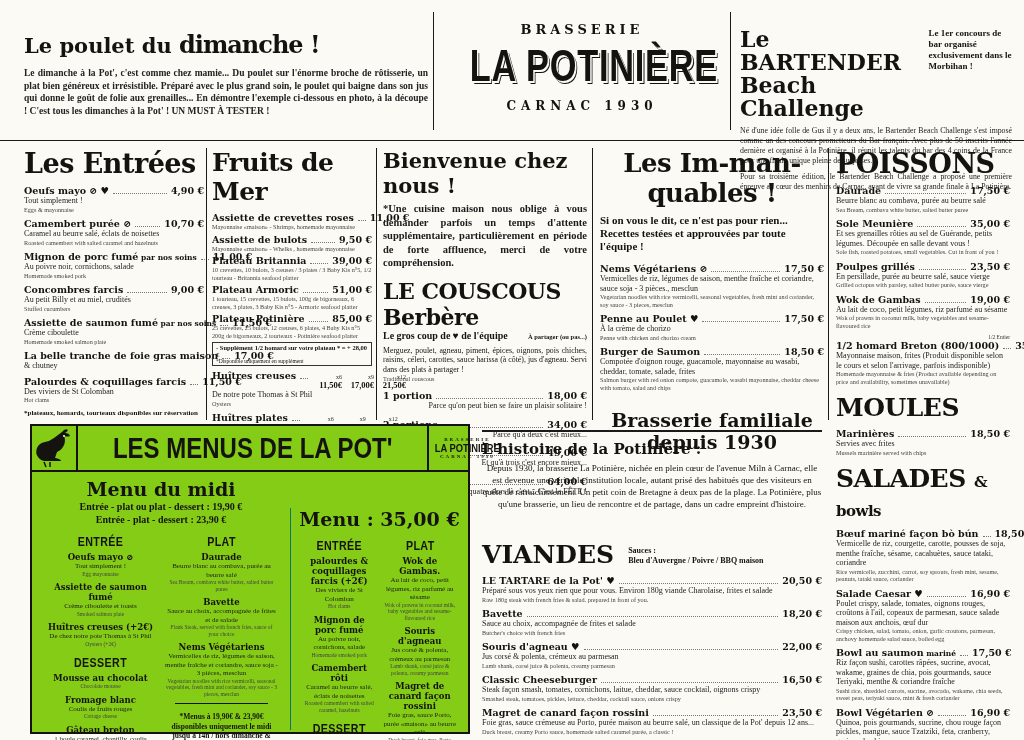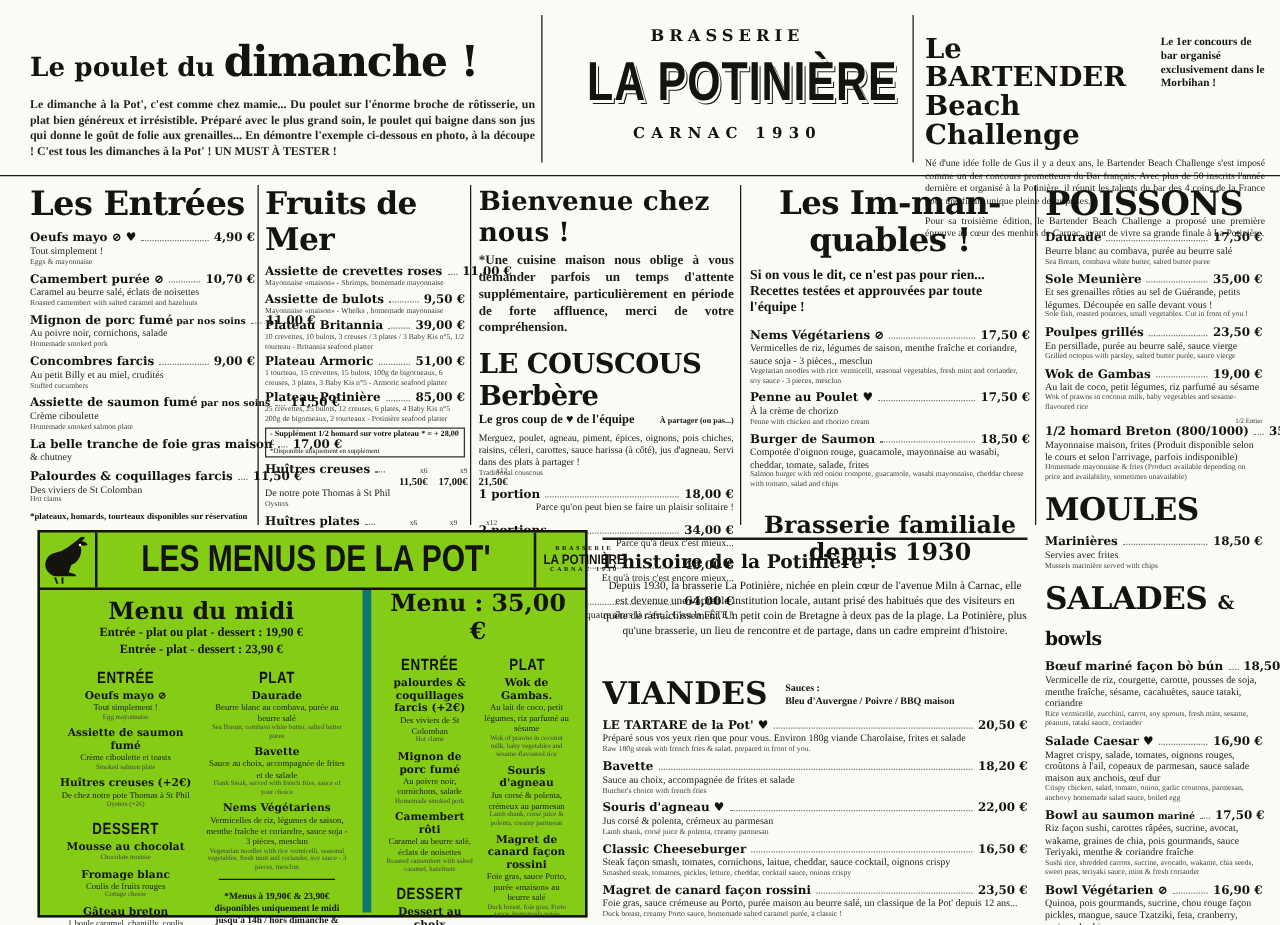--- a/index.html
+++ b/index.html
@@ -5,21 +5,21 @@
   * { margin:0; padding:0; box-sizing:border-box; }
   html,body { width:1024px; height:740px; }
   body { font-family:"Liberation Serif", serif; background:#f4f2ec; color:#151310; overflow:hidden; }
   .page { position:relative; width:1024px; height:740px; background:#fbfaf5; }
   .abs { position:absolute; }
   .vline { position:absolute; width:1px; background:#1a1a1a; }
   .hline { position:absolute; height:1px; background:#1a1a1a; }
 
   
   .tl-title { font-size:21px; font-weight:bold; font-family:"DejaVu Serif", serif; }
-  .tl-title .big { font-size:34px; letter-spacing:-1px; }
+  .tl-title .big { font-size:24px; letter-spacing:-1px; }
   .tl-body { font-size:9.5px; line-height:12.5px; text-align:justify; margin-top:8px; font-weight:bold; color:#222; }
   .brand-line { font-size:13px; font-weight:bold; letter-spacing:4px; font-family:"DejaVu Serif", serif; }
   .brand-logo { font-size:44px; line-height:46px; font-family:"Liberation Sans", sans-serif; font-weight:bold; letter-spacing:1px; transform:scaleX(0.78); transform-origin:center; text-shadow:2px 2px 0 #fbfaf5, 3px 3px 0 #151310; white-space:nowrap; }
   .brand-sub { font-size:12px; font-weight:bold; letter-spacing:5px; font-family:"DejaVu Serif", serif; margin-top:4px; }
   .tr-title { font-size:22px; line-height:23px; font-family:"DejaVu Serif", serif; font-weight:bold; }
   .tr-note { font-size:9px; line-height:11px; font-weight:bold; }
   .tr-body { font-size:7.8px; line-height:10px; text-align:justify; margin-top:6px; color:#222; }
 
   
   .sec-title { font-family:"DejaVu Serif", serif; font-weight:bold; font-size:25px; letter-spacing:-0.5px; margin-bottom:6px; }
@@ -59,21 +59,21 @@
   .mb-header { display:flex; border-bottom:2px solid #151310; height:46px; }
   .mb-roost { width:70px; border-right:2px solid #151310; display:flex; align-items:center; justify-content:center; }
   .mb-title { flex:1; display:flex; align-items:center; justify-content:center; }
   .mb-title span { font-family:"Liberation Sans", sans-serif; font-weight:bold; font-size:30px; transform:scaleX(0.8); white-space:nowrap; letter-spacing:0px; }
   .mb-logo { width:78px; border-left:2px solid #151310; text-align:center; display:flex; flex-direction:column; justify-content:center; }
   .mb-logo .l1 { font-size:5px; letter-spacing:2px; font-weight:bold; }
   .mb-logo .l2 { font-family:"Liberation Sans", sans-serif; font-weight:bold; font-size:11px; transform:scaleX(0.85); white-space:nowrap; }
   .mb-logo .l3 { font-size:5px; letter-spacing:2px; font-weight:bold; }
   .mb-content { display:flex; height:258px; }
   .mb-midi { width:258px; padding:6px 8px 0; }
-  .mb-35 { flex:1; border-left:7px solid #0f766e; padding:0 8px 0; }
+  .mb-35 { flex:1; border-left:1px solid #0f766e; padding:0 8px 0;margin-top:36px; }
   .menu-title { text-align:center; font-family:"DejaVu Serif", serif; font-weight:bold; font-size:19px; }
   .menu-prices { text-align:center; font-weight:bold; font-size:10px; line-height:13px; }
   .subcols { display:flex; margin-top:4px; }
   .subcol { flex:1; text-align:center; padding:0 4px; }
   .sublabel { font-family:"Liberation Sans", sans-serif; font-weight:bold; font-size:13px; transform:scaleX(0.82); letter-spacing:0.5px; margin:4px 0 3px; }
   .ctr { text-align:center; margin-bottom:5px; }
   .ctr .nm2 { font-weight:bold; font-size:8.5px; font-family:"DejaVu Serif", serif; }
   .ctr .fr { font-size:7px; line-height:8.5px; }
   .ctr .en { font-size:5.5px; line-height:6.5px; }
   .midi-note { font-size:7.5px; font-weight:bold; text-align:center; line-height:9.5px; margin-top:8px; }
@@ -464,21 +464,21 @@
           </div>
           <div class="fr">Vermicelle de riz, courgette, carotte, pousses de soja, menthe fraîche, sésame, cacahuètes, sauce tataki, coriandre</div>
           <div class="en">Rice vermicelle, zucchini, carrot, soy sprouts, fresh mint, sesame, peanuts, tataki sauce, coriander</div>
         </div>
         <div class="mi">
           <div class="row">
             <span class="nm">Salade Caesar ♥</span>
             <span class="dots"></span>
             <span class="pr">16,90 €</span>
           </div>
-          <div class="fr">Magret crispy, salade, tomates, oignons rouges, croûtons à l'ail, copeaux de parmesan, sauce salade maison aux anchois, œuf dur</div>
+          <div class="fr">Poulet crispy, salade, tomates, oignons rouges, croûtons à l'ail, copeaux de parmesan, sauce salade maison aux anchois, œuf dur</div>
           <div class="en">Crispy chicken, salad, tomato, onion, garlic croutons, parmesan, anchovy homemade salad sauce, boiled egg</div>
         </div>
         <div class="mi">
           <div class="row">
             <span class="nm">Bowl au saumon<span class="suf"> mariné</span></span>
             <span class="dots"></span>
             <span class="pr">17,50 €</span>
           </div>
           <div class="fr">Riz façon sushi, carottes râpées, sucrine, avocat, wakame, graines de chia, pois gourmands, sauce Teriyaki, menthe &amp; coriandre fraîche</div>
           <div class="en">Sushi rice, shredded carrots, sucrine, avocado, wakame, chia seeds, sweet peas, teriyaki sauce, mint &amp; fresh coriander</div>

